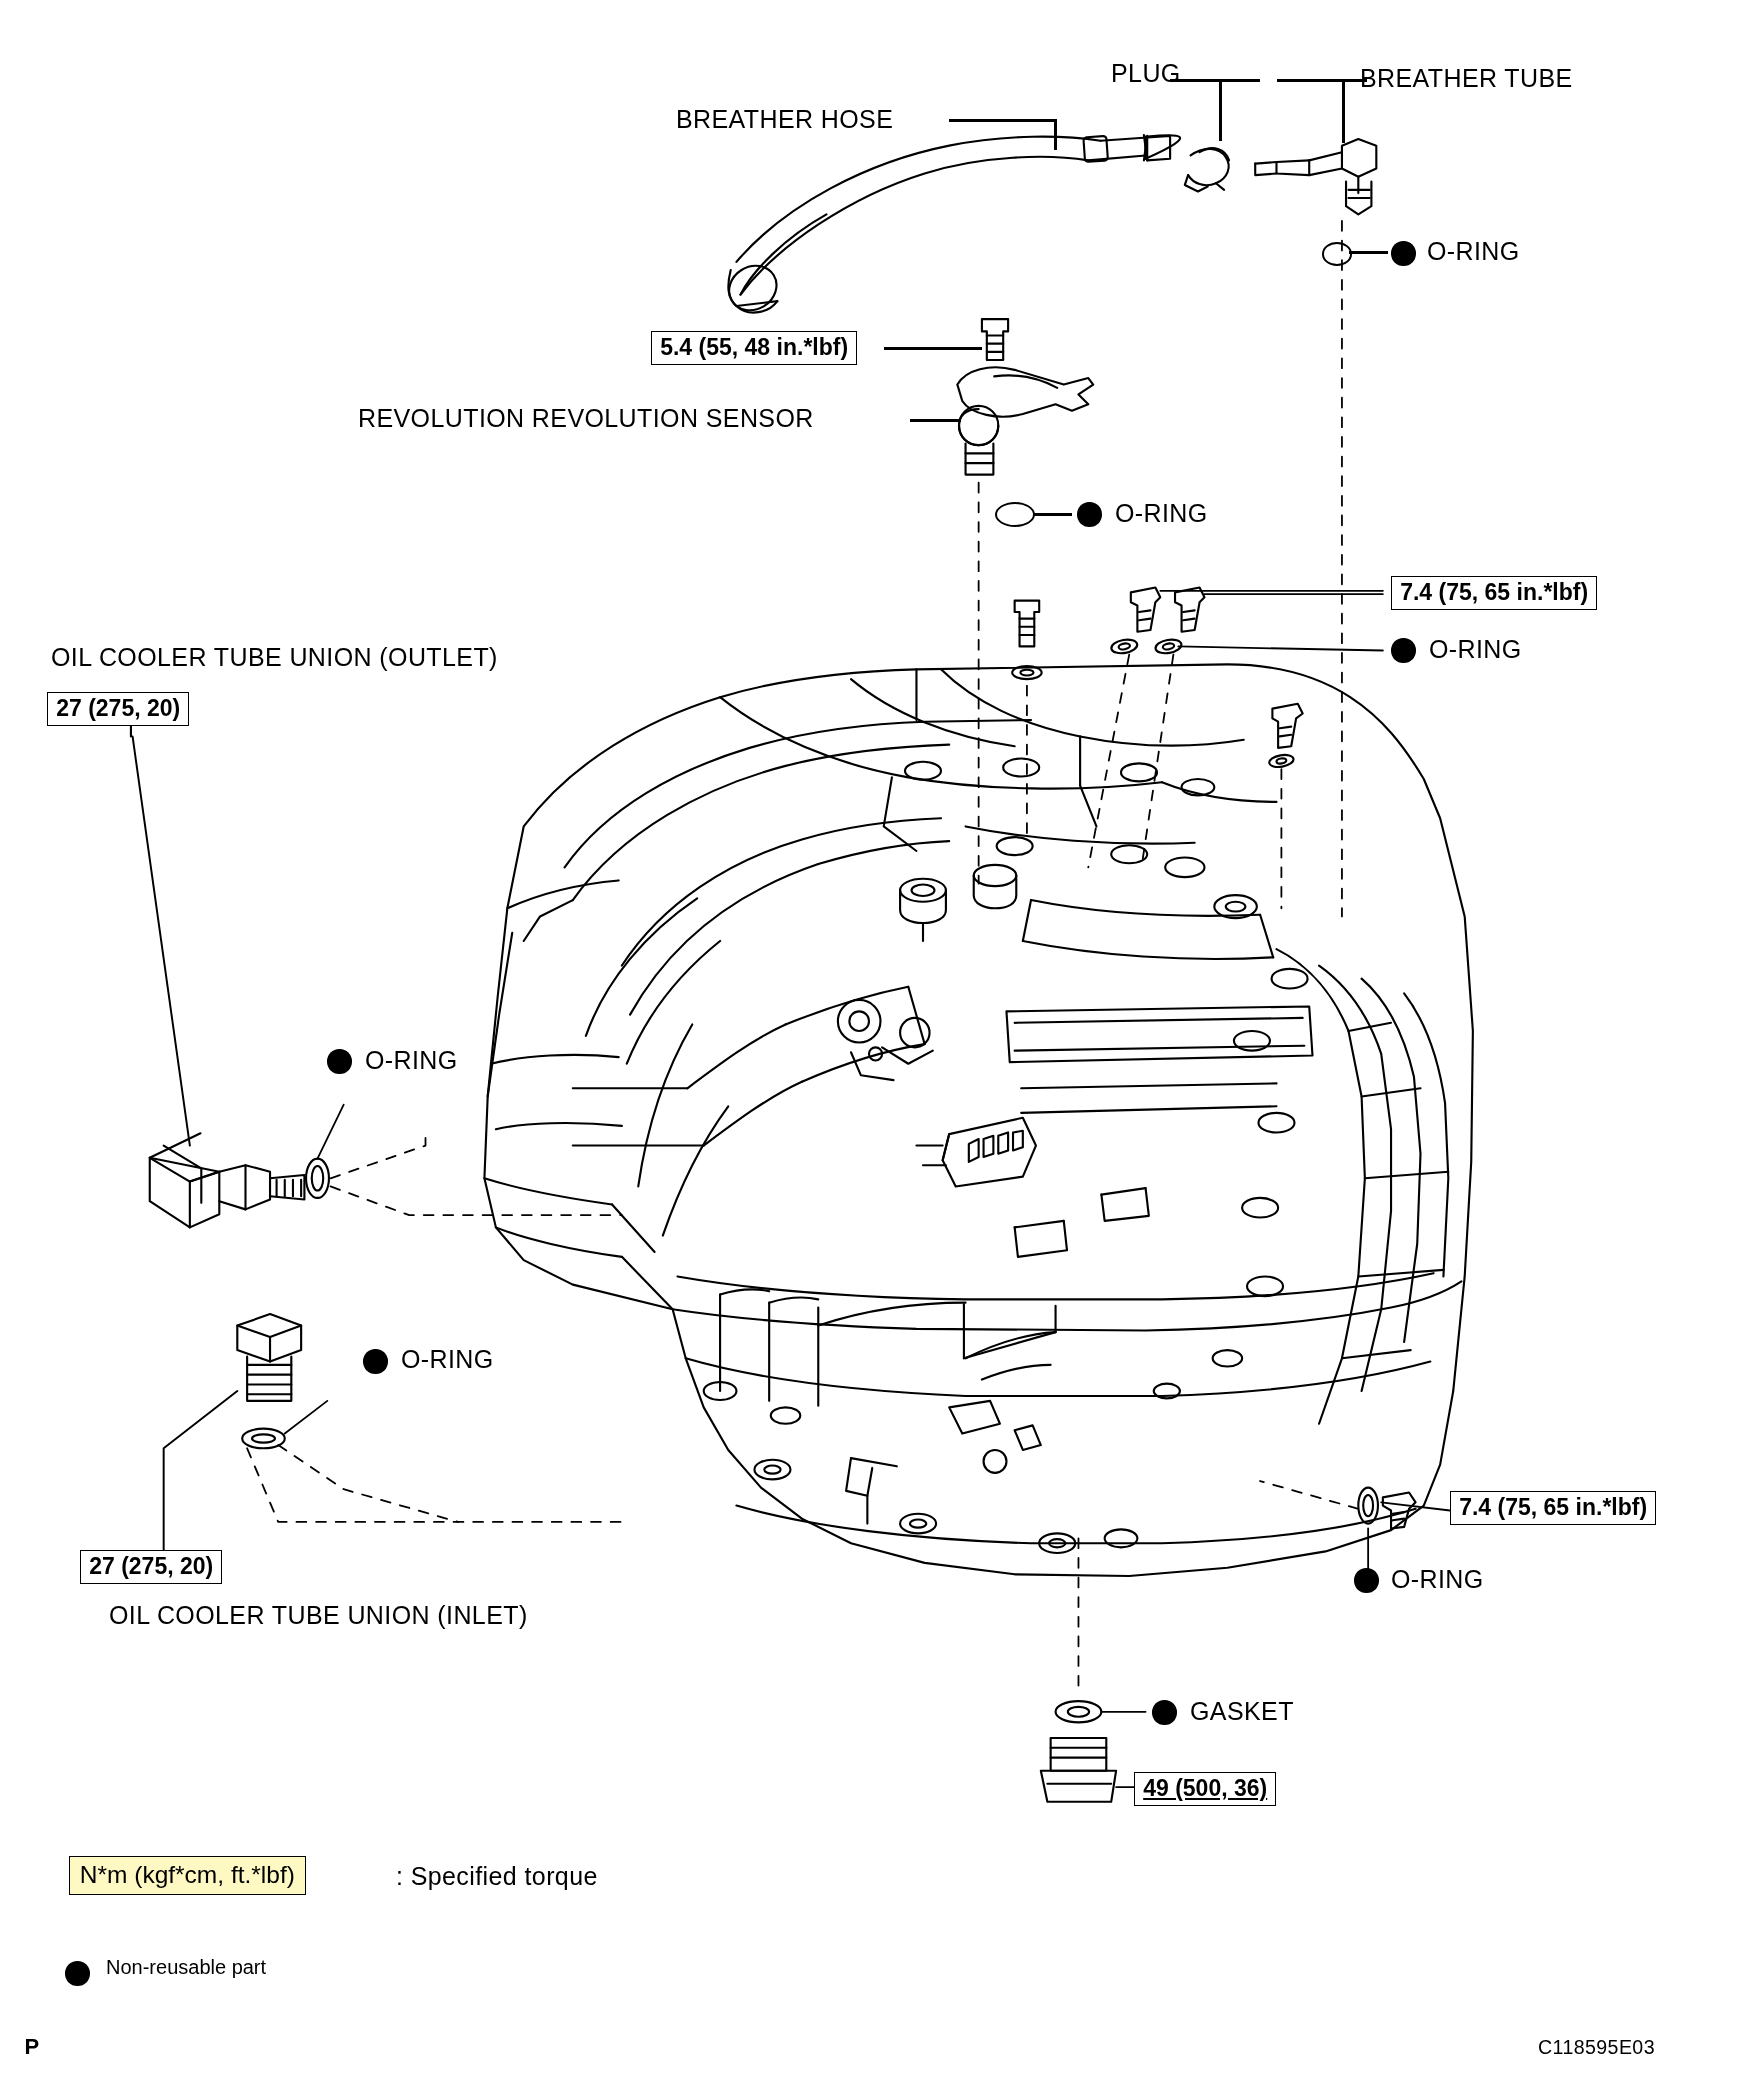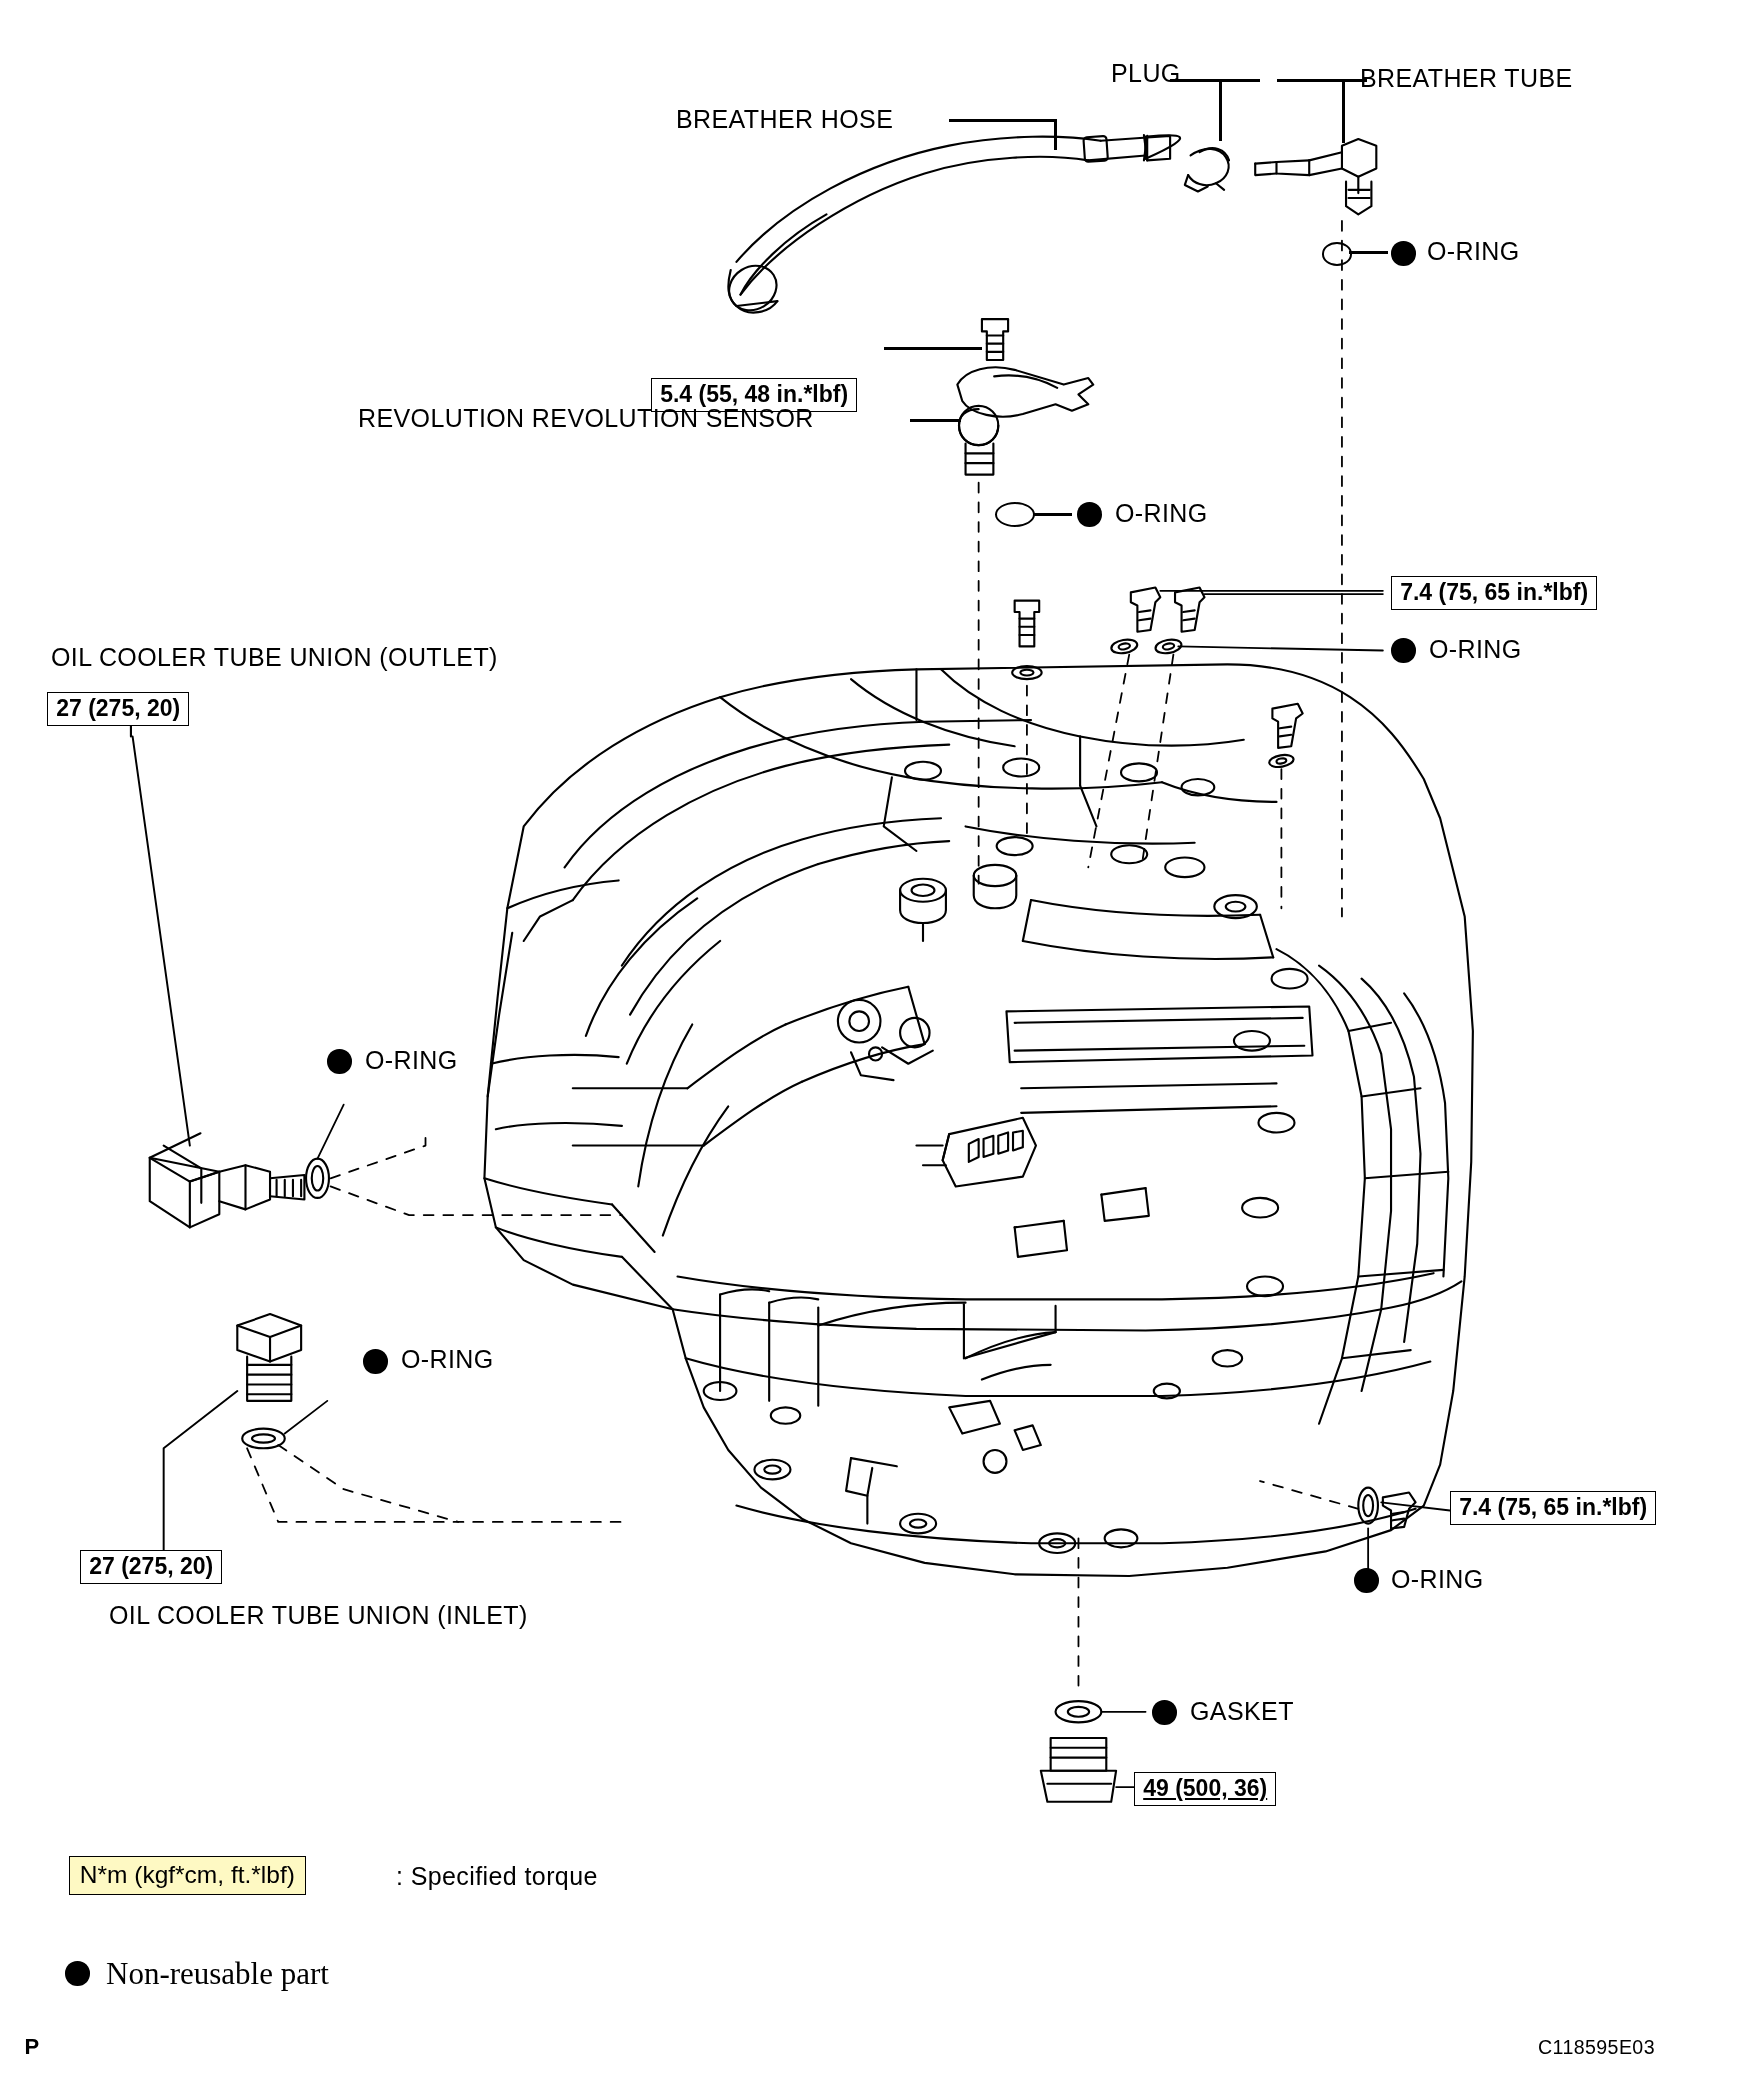--- a/index.html
+++ b/index.html
@@ -74,23 +74,22 @@
   svg.art {
     position: absolute;
     left: 0;
     top: 0;
     width: 1738px;
     height: 2098px;
     pointer-events: none;
   }
   .nr-note {
     position: absolute;
-    font-size: 31px;
+    font-size: 20px;
     white-space: nowrap;
-    font-family: Liberation Serif, serif;
   }
 </style>
 </head>
 <body>
 
 <div id="diagram-root">
 
   <svg class="art" viewBox="0 0 2124 2564">
     <g fill="none" stroke="#000" stroke-width="2.6" stroke-linejoin="round" stroke-linecap="round">
 
@@ -440,21 +439,21 @@
   <div style="position:absolute; left:1170px; top:79px; width:90px; height:2.5px; background:#000;"></div>
   <div style="position:absolute; left:1219px; top:79px; width:2.5px; height:62px; background:#000;"></div>
   <div style="position:absolute; left:1277px; top:79px; width:90px; height:2.5px; background:#000;"></div>
   <div style="position:absolute; left:1342px; top:79px; width:2.5px; height:64px; background:#000;"></div>
 
   <div class="oring-ellipse" style="left:1322px; top:242px; width:26px; height:19.6px;"></div>
   <div style="position:absolute; left:1349px; top:251px; width:39px; height:2.5px; background:#000;"></div>
   <div class="bullet" style="left:1391px; top:241px;"></div>
   <div class="label" style="left:1427px; top:237px;">O-RING</div>
 
-  <div class="torque-box" style="left:651px; top:331px;margin-top:47px;">5.4 (55, 48 in.*lbf)</div>
+  <div class="torque-box" style="left:651px; top:331px;">5.4 (55, 48 in.*lbf)</div>
   <div style="position:absolute; left:884px; top:347px; width:98px; height:2.5px; background:#000;"></div>
 
   <div class="label" style="left:358px; top:404px;">REVOLUTION REVOLUTION SENSOR</div>
   <div style="position:absolute; left:910px; top:419px; width:51px; height:2.5px; background:#000;"></div>
 
   <div class="oring-ellipse" style="left:995px; top:502px; width:36px; height:21px;"></div>
   <div style="position:absolute; left:1033px; top:513px; width:39px; height:2.5px; background:#000;"></div>
   <div class="bullet" style="left:1077px; top:502px;"></div>
   <div class="label" style="left:1115px; top:499px;">O-RING</div>
 

